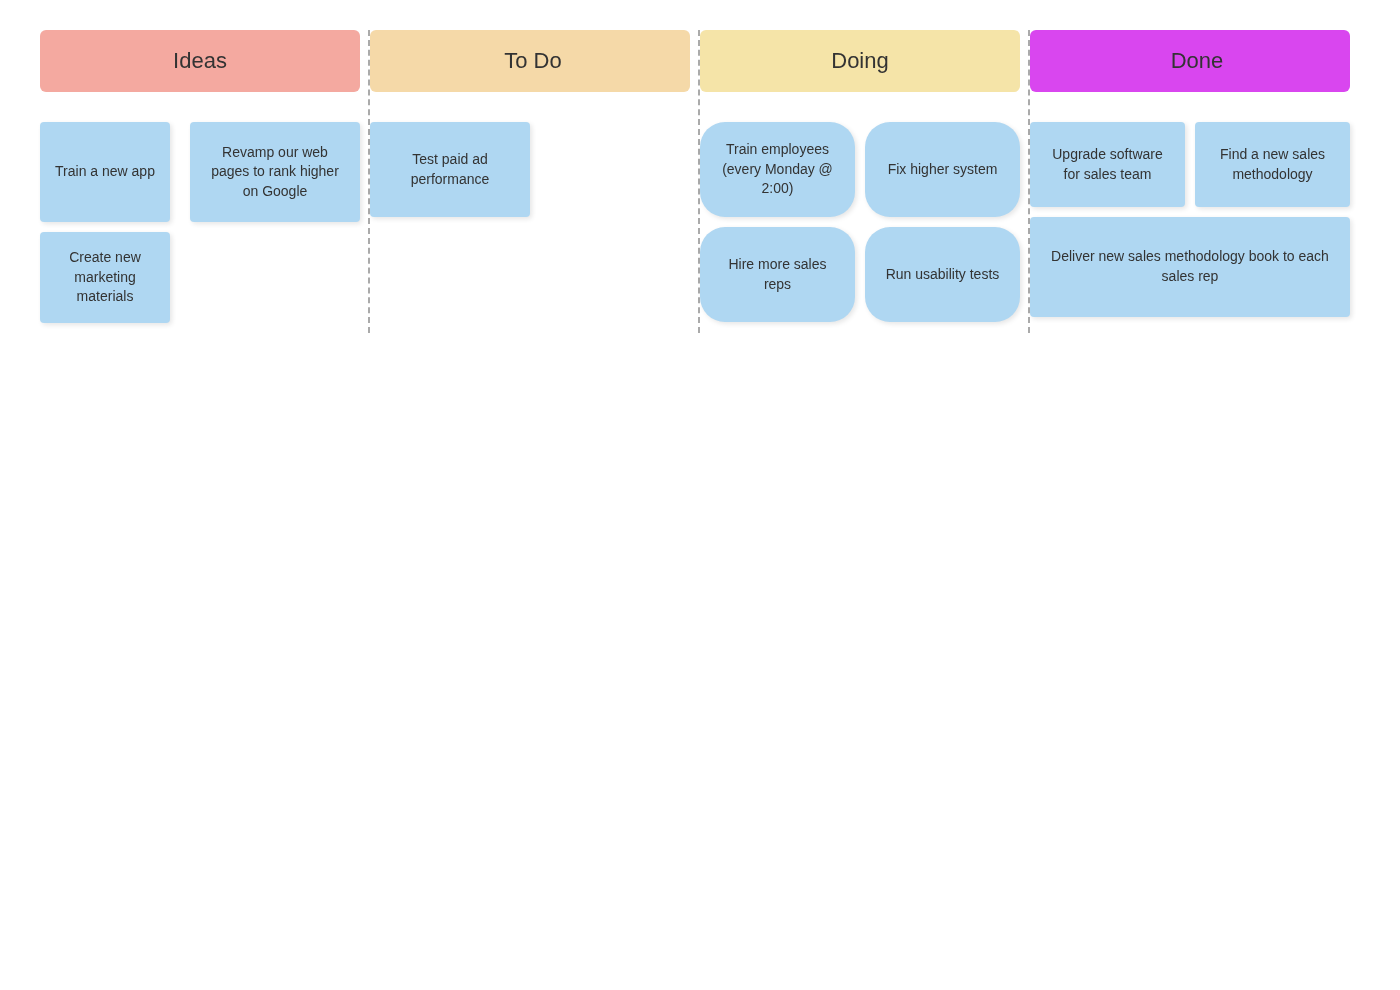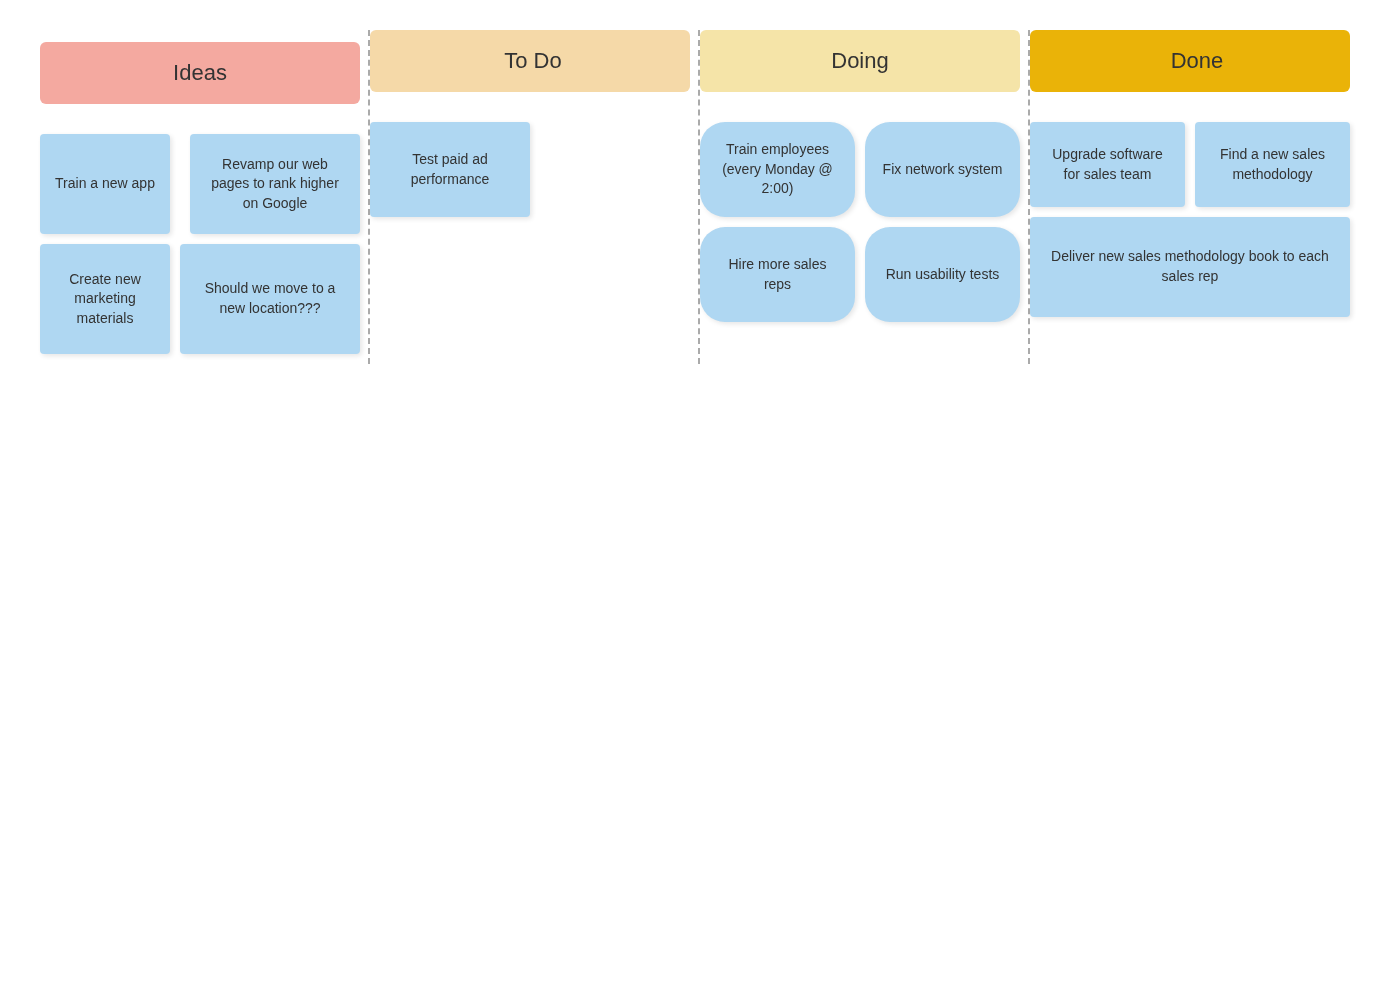--- a/index.html
+++ b/index.html
@@ -40,24 +40,24 @@
     .column-header {
       text-align: center;
       padding: 18px 10px;
       font-size: 22px;
       font-weight: normal;
       border-radius: 6px;
       margin-bottom: 30px;
       margin-right: 10px;
     }
 
-    .column-ideas .column-header { background-color: #f4a9a0; margin-top: 12px; }
+    .column-ideas .column-header { background-color: #f4a9a0; }
     .column-todo .column-header { background-color: #f5d9a8; padding-left: 16px; }
     .column-doing .column-header { background-color: #f5e4a8; }
-    .column-done .column-header { background-color: #eab308; padding-left: 24px; }
+    .column-done .column-header { background-color: #d946ef; padding-left: 24px; }
 
     .cards-area {
       display: flex;
       flex-direction: column;
       gap: 0;
       padding-right: 10px;
     }
 
     .card-row {
       display: flex;
@@ -129,40 +129,39 @@
 
   <div class="column column-ideas">
     <div class="column-header">Ideas</div>
     <div class="cards-area">
       <div class="card-row">
         <div class="card">Train a new app</div>
         <div class="card">Revamp our web pages to rank higher on Google</div>
       </div>
       <div class="card-row">
         <div class="card">Create new marketing materials</div>
-        <div class="card">Should we move to a new location???</div>
       </div>
     </div>
   </div>
 
   <div class="column column-todo">
     <div class="column-header">To Do</div>
     <div class="cards-area">
       <div class="card-row">
         <div class="card">Test paid ad performance</div>
       </div>
     </div>
   </div>
 
   <div class="column column-doing">
     <div class="column-header">Doing</div>
     <div class="cards-area">
       <div class="card-row">
         <div class="card">Train employees (every Monday @ 2:00)</div>
-        <div class="card">Fix network system</div>
+        <div class="card">Fix higher system</div>
       </div>
       <div class="card-row">
         <div class="card">Hire more sales reps</div>
         <div class="card">Run usability tests</div>
       </div>
     </div>
   </div>
 
   <div class="column column-done">
     <div class="column-header">Done</div>

